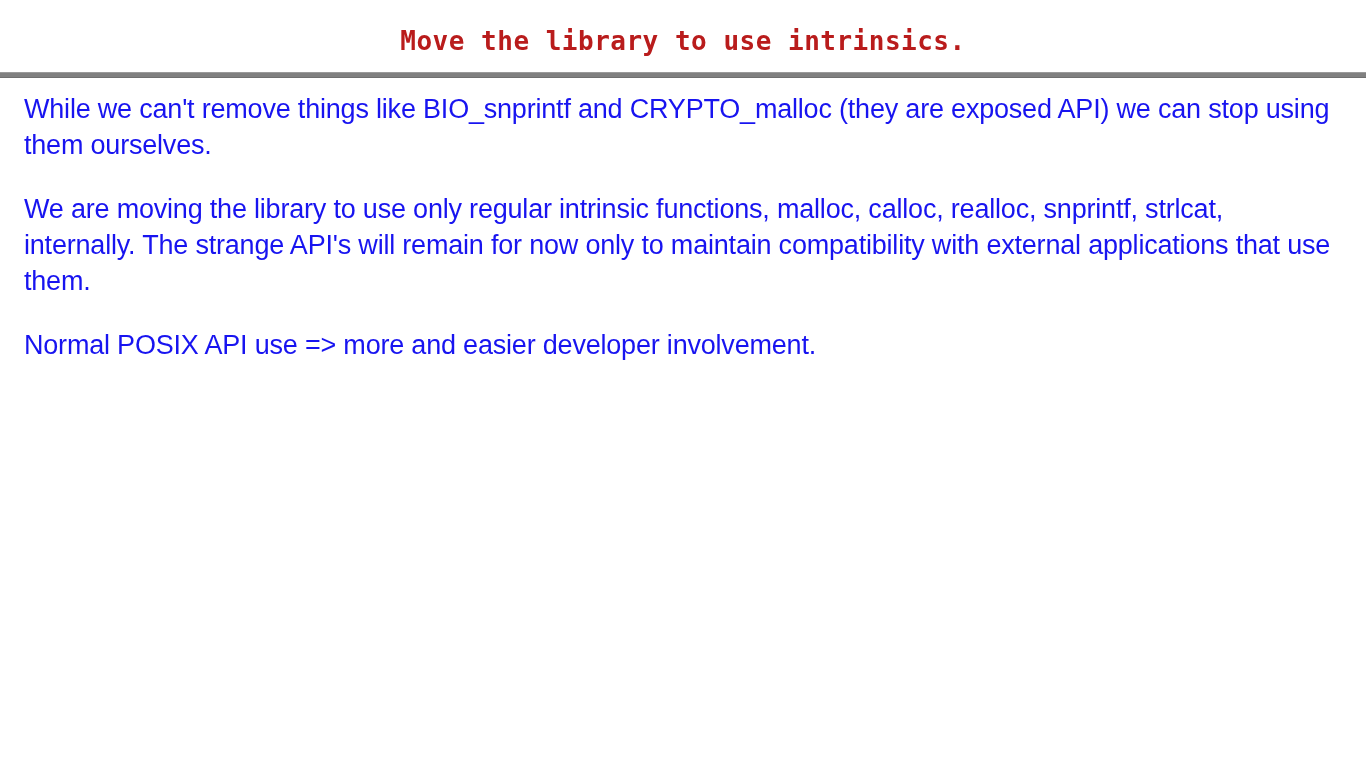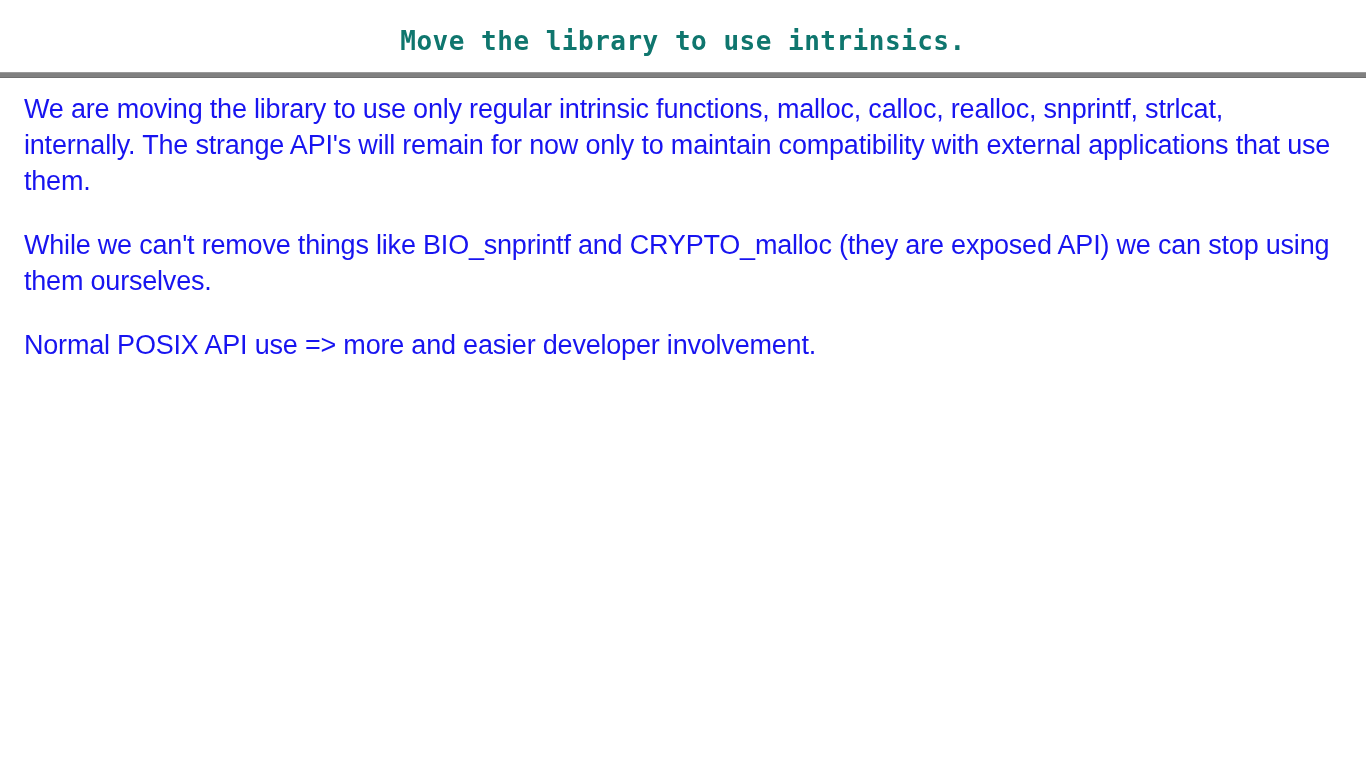--- a/index.html
+++ b/index.html
@@ -17,21 +17,21 @@
     position: relative;
     width: 1366px;
     height: 768px;
     box-sizing: border-box;
   }
   .slide-title {
     text-align: center;
     font-family: "DejaVu Sans Mono", monospace;
     font-weight: bold;
     font-size: 26px;
-    color: #0f766e;
+    color: #b91c1c;
     letter-spacing: 0.5px;
     padding-top: 28px;
     line-height: 1;
   }
   .title-rule {
     margin-top: 18px;
     height: 4px;
     background: #808080;
     border-top: 1px solid #9a9a9a;
     border-bottom: 1px solid #6f6f6f;
@@ -54,18 +54,18 @@
 </style>
 </head>
 <body>
 
 <div class="slide">
 
   <div class="slide-title">Move the library to use intrinsics.</div>
   <div class="title-rule"></div>
 
   <div class="body">
+    <p class="para"> While we can't remove things like BIO_snprintf and CRYPTO_malloc (they are exposed API) we can stop using them ourselves.</p>
     <p class="para"> We are moving the library to use only regular intrinsic functions, malloc, calloc, realloc, snprintf, strlcat, internally. The strange API's will remain for now only to maintain compatibility with external applications that use them.</p>
-    <p class="para"> While we can't remove things like BIO_snprintf and CRYPTO_malloc (they are exposed API) we can stop using them ourselves.</p>
     <p class="para last"> Normal POSIX API use =&gt; more and easier developer involvement.</p>
   </div>
 
 </div>
 
 </body></html>

